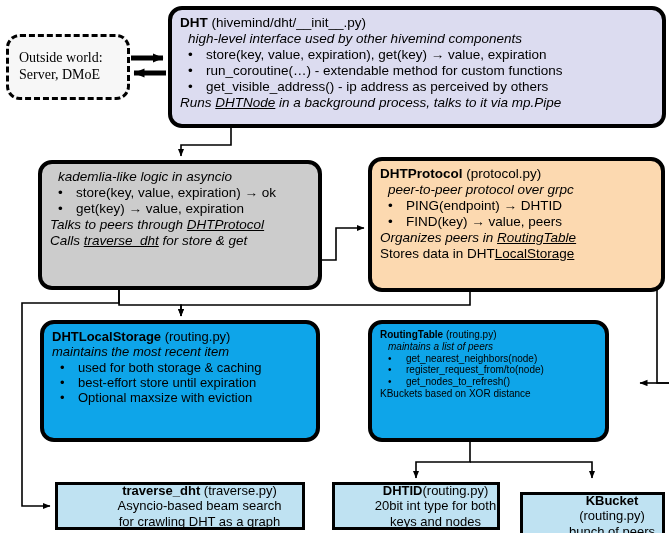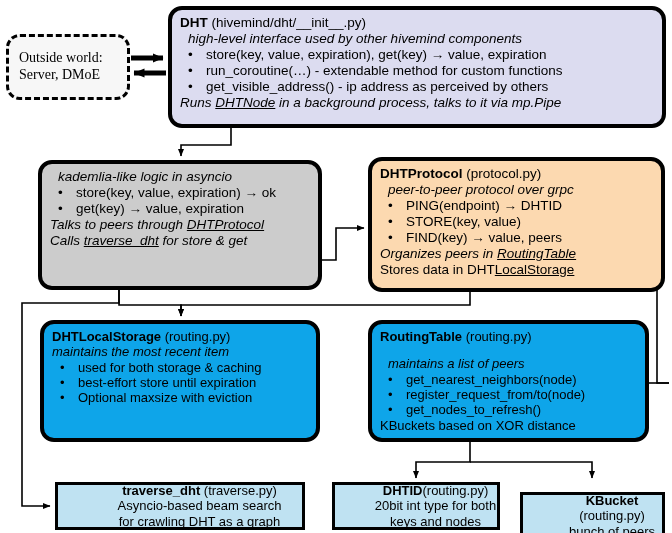--- a/index.html
+++ b/index.html
@@ -45,21 +45,21 @@
 
   .pad{padding:5px 8px 4px 8px;}
   .center{text-align:center;}
 
   
   #n-dht{left:168px;top:6px;width:498px;height:122px;font-size:13.5px;}
   #n-outside{left:6px;top:34px;width:124px;height:66px;font-size:14px;}
   #n-dhtnode{left:38px;top:160px;width:284px;height:130px;font-size:13.5px;}
   #n-protocol{left:368px;top:157px;width:297px;height:135px;font-size:13.5px;}
   #n-localstorage{left:40px;top:320px;width:280px;height:122px;font-size:13px;}
-  #n-routingtable{left:368px;top:320px;width:281px;height:122px;font-size:13px;}
+  #n-routingtable{left:368px;top:320px;width:241px;height:122px;font-size:10px;}
   #n-traverse{left:55px;top:482px;width:250px;height:48px;font-size:13px;}
   #n-dhtid{left:332px;top:482px;width:168px;height:48px;font-size:13px;}
   #n-kbucket{left:520px;top:492px;width:145px;height:48px;font-size:13px;}
 
   #n-outside .inner{
     height:100%;display:flex;flex-direction:column;
     align-items:flex-start;justify-content:center;padding-left:10px;
   }
   .smallbox-inner{
     height:100%;display:flex;flex-direction:column;
@@ -160,21 +160,20 @@
 
   <div id="n-protocol" class="node rnode fill-orange">
     <div class="pad">
       <span class="ln">
         <span class="ttl">DHTProtocol</span>
         <span>(protocol.py)</span>
       </span>
       <span class="ln it" style="padding-left:8px;">peer-to-peer protocol over grpc</span>
       <ul class="bullets">
         <li>PING(endpoint) → DHTID</li>
-        <li>STORE(key, value)</li>
         <li>FIND(key) → value, peers</li>
       </ul>
       <span class="ln it"><span>Organizes peers in </span><span class="u">RoutingTable</span></span>
       <span class="ln"><span>Stores data in DHT</span><span class="u">LocalStorage</span></span>
     </div>
   </div>
 
   <div id="n-localstorage" class="node rnode fill-yellow">
     <div class="pad">
       <span class="ln">
@@ -189,21 +188,21 @@
       </ul>
     </div>
   </div>
 
   <div id="n-routingtable" class="node rnode fill-yellow">
     <div class="pad">
       <span class="ln">
         <span class="ttl">RoutingTable</span>
         <span>(routing.py)</span>
       </span>
-      <span class="ln it" style="padding-left:8px;margin-top:12px;">maintains a list of peers</span>
+      <span class="ln it" style="padding-left:8px;">maintains a list of peers</span>
       <ul class="bullets">
         <li>get_nearest_neighbors(node)</li>
         <li>register_request_from/to(node)</li>
         <li>get_nodes_to_refresh()</li>
       </ul>
       <span class="ln">KBuckets based on XOR distance</span>
     </div>
   </div>
 
   <div id="n-traverse" class="node snode fill-blue">

